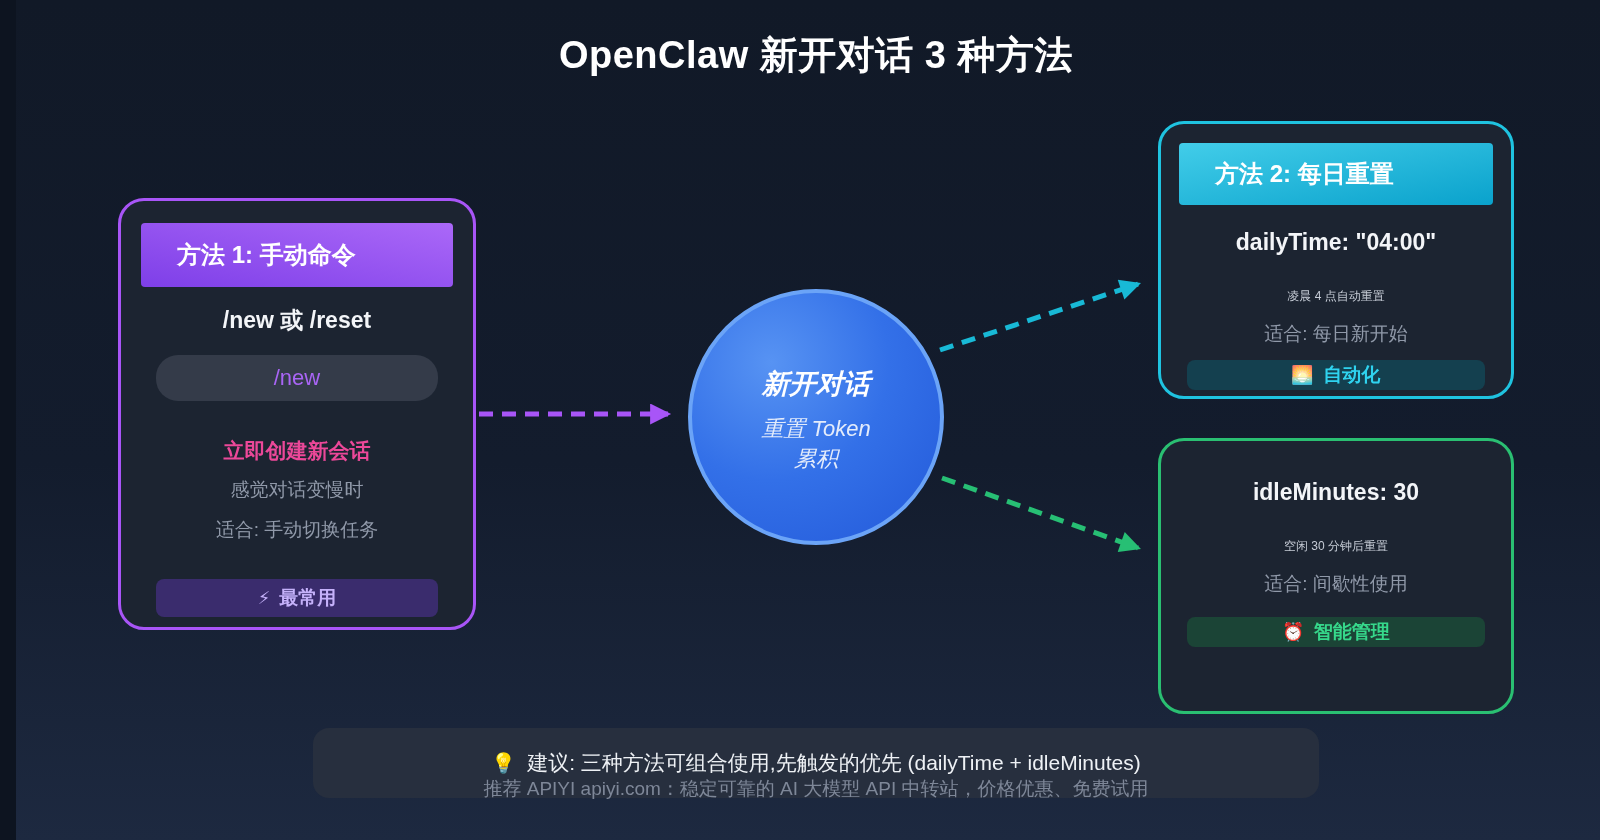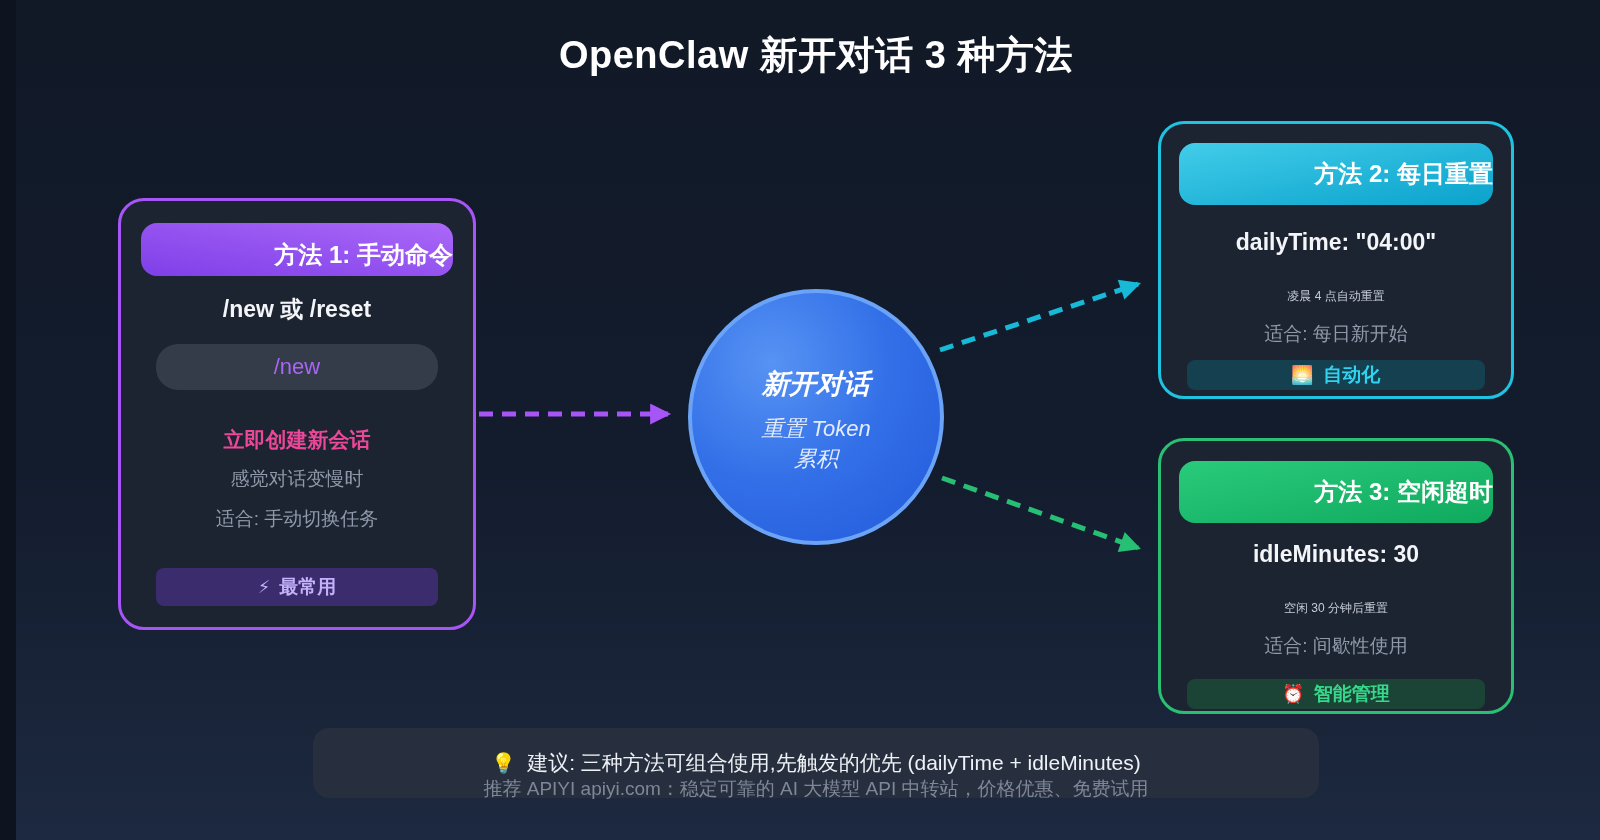--- a/index.html
+++ b/index.html
@@ -13,22 +13,22 @@
     position:absolute; top:30px; left:0; width:100%; margin:0;
     text-align:center; font-size:38px; font-weight:700; color:#ffffff; letter-spacing:.5px;
   }
   .arrows { position:absolute; left:0; top:0; }
 
   .card { position:absolute; box-sizing:border-box; border-radius:26px; background:#1c2431; }
   .card.m1 { left:102px; top:198px; width:358px; height:432px; border:3px solid #a855f7; padding:22px 20px 0; }
   .card.m2 { left:1142px; top:121px; width:356px; height:278px; border:3px solid #1fc3e0; padding:19px 18px 0; }
   .card.m3 { left:1142px; top:438px; width:356px; height:276px; border:3px solid #2abf72; padding:20px 18px 0; }
 
-  .card-header { border-radius:16px; color:#fff; font-weight:700; text-align:right; }
-  .m1 .card-header { height:53px; line-height:64px; font-size:24px;
+  .card-header { border-radius:4px; color:#fff; font-weight:700; text-align:left;padding-left:36px; }
+  .m1 .card-header { height:64px; line-height:64px; font-size:24px;
       background:linear-gradient(to top right,#7e3fe8,#ab68f8); }
   .m2 .card-header { height:62px; line-height:62px; font-size:24px;
       background:linear-gradient(to bottom right,#42cde9,#0aa2cc); }
   .m3 .card-header { height:62px; line-height:62px; font-size:24px;
       background:linear-gradient(to bottom right,#2acb7b,#0fa95e); }
 
   .subtitle { text-align:center; color:#f3f5f8; font-weight:700; font-size:23px; line-height:30px; }
   .m1 .subtitle { margin-top:18px; }
   .m2 .subtitle { margin-top:22px; font-weight:600; }
   .m3 .subtitle { margin-top:16px; font-weight:600; }
@@ -114,21 +114,20 @@
     <div class="subtitle">dailyTime: "04:00"</div>
     <div class="desc">凌晨 4 点自动重置</div>
     <div class="fit">适合: 每日新开始</div>
     <div class="badge">
       <span class="badge-icon">🌅</span>
       <span>自动化</span>
     </div>
   </section>
 
   <section class="card m3">
-    <div class="card-header">方法 3: 空闲超时</div>
     <div class="subtitle">idleMinutes: 30</div>
     <div class="desc">空闲 30 分钟后重置</div>
     <div class="fit">适合: 间歇性使用</div>
     <div class="badge">
       <span class="badge-icon">⏰</span>
       <span>智能管理</span>
     </div>
   </section>
 
   <div class="tip">

